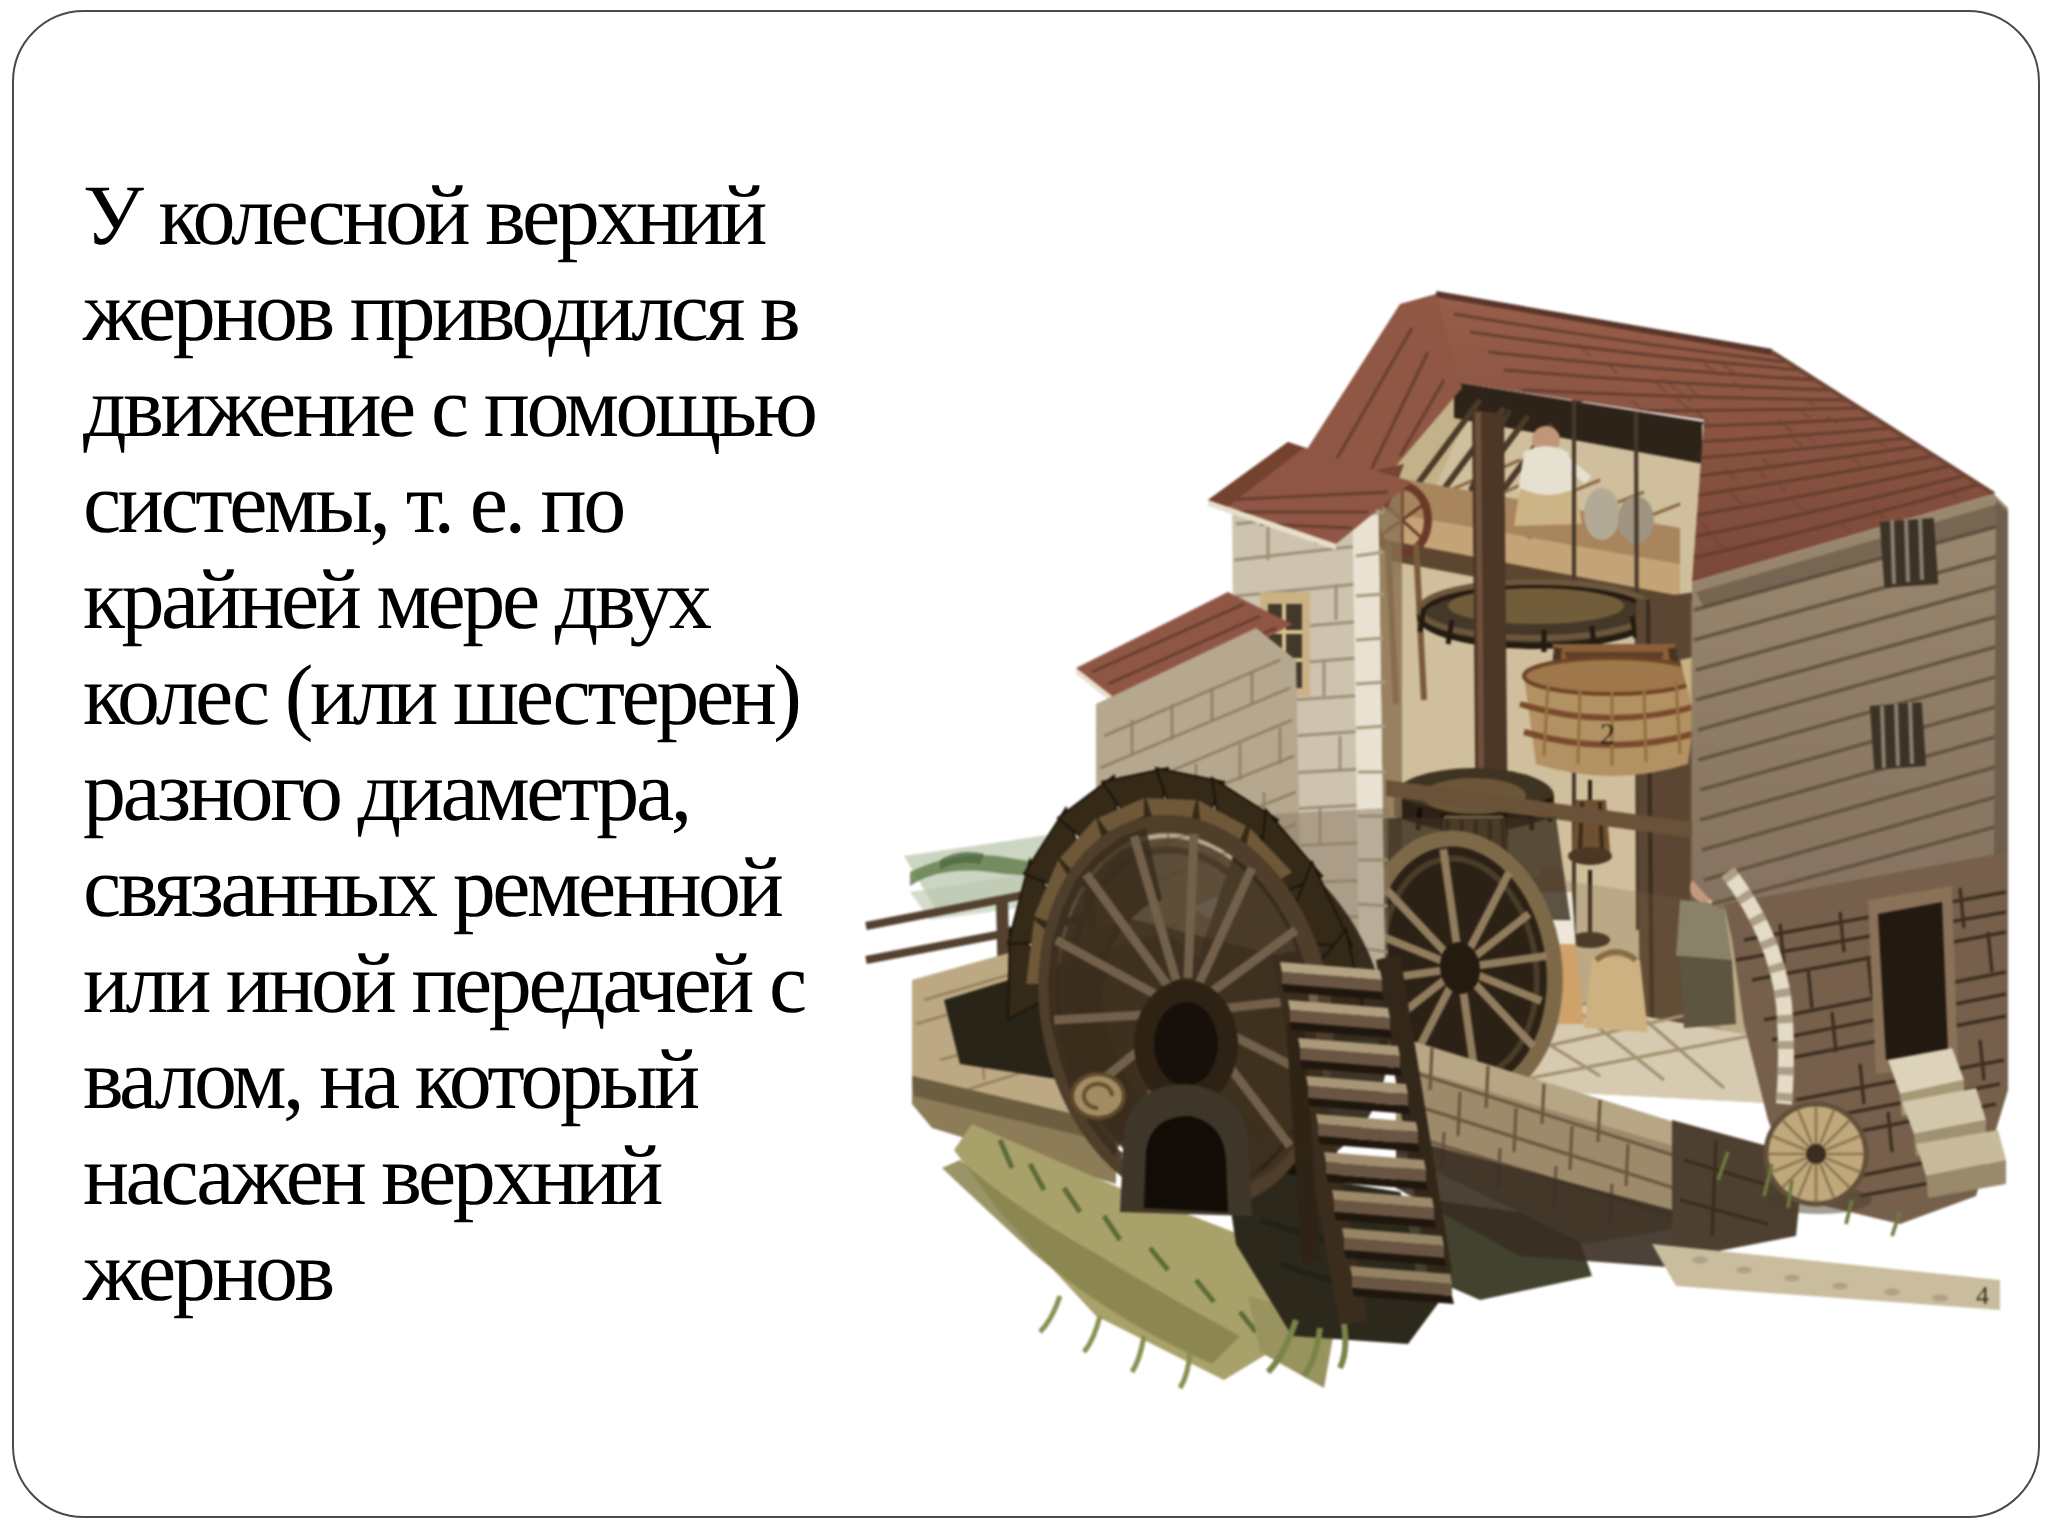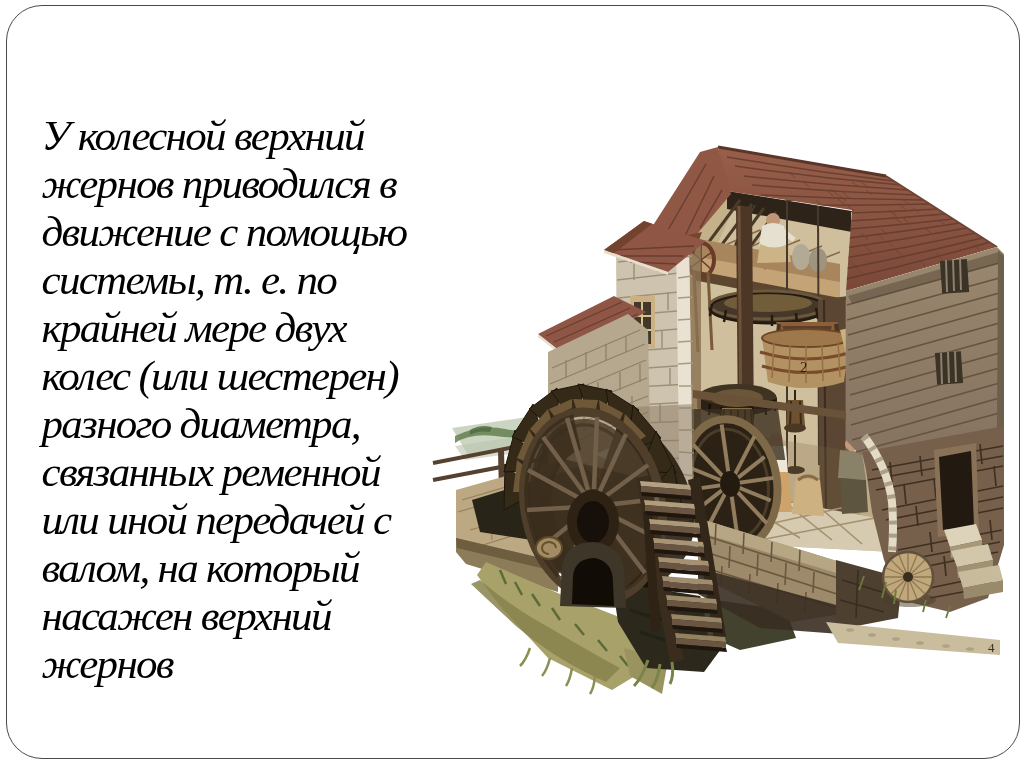--- a/index.html
+++ b/index.html
@@ -1,18 +1,18 @@
 <!DOCTYPE html>
 <html><head>
 <meta charset="utf-8">
 <style>
   html,body{margin:0;padding:0;width:1024px;height:767px;background:#ffffff;overflow:hidden;}
   #page{position:absolute;left:0;top:0;width:1024px;height:767px;font-family:"Liberation Serif",serif;}
   #frame{position:absolute;left:5.5px;top:5px;width:1012px;height:752px;border:1.5px solid #4a4a4a;border-radius:36px;}
-  #txt{position:absolute;left:41.5px;top:112px;width:440px;font-size:43px;line-height:48.0px;color:#000;letter-spacing:-1.7px;font-style:italic;}
+  #txt{position:absolute;left:41.5px;top:85px;width:440px;font-size:43px;line-height:48.0px;color:#000;letter-spacing:-1.7px;}
 </style>
 </head>
 <body>
 <div id="page">
 
 <div id="frame"></div>
 
 <div id="txt">У колесной верхний<br>жернов приводился в<br>движение с помощью<br>системы, т. е. по<br>крайней мере двух<br>колес (или шестерен)<br>разного диаметра,<br>связанных ременной<br>или иной передачей с<br>валом, на который<br>насажен верхний<br>жернов</div>
 
 <svg id="art" width="1024" height="767" viewBox="0 0 1024 767" style="position:absolute;left:0;top:0;filter:blur(0.4px)">

